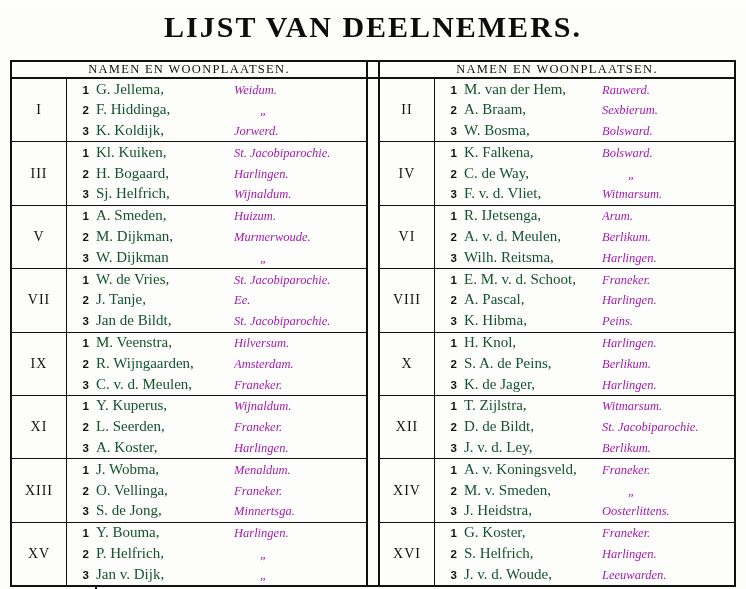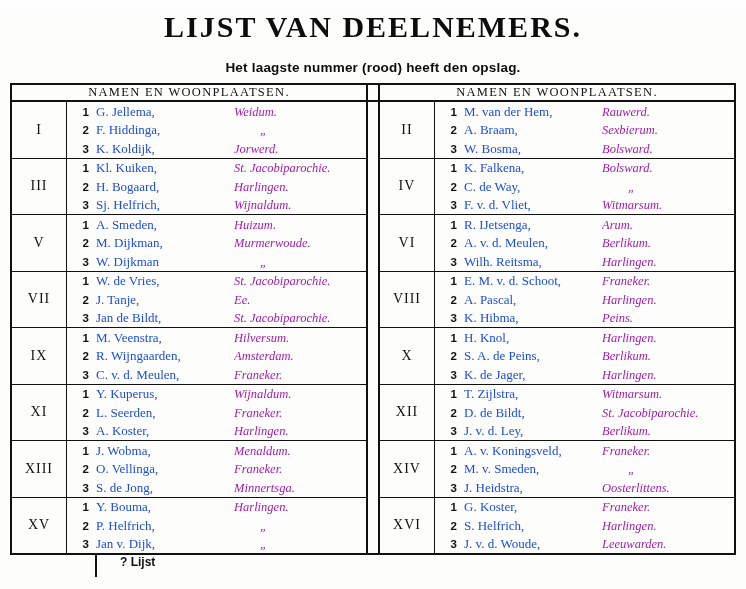--- a/index.html
+++ b/index.html
@@ -124,24 +124,24 @@
     flex: none;
     color: #111;
   }
   .num.red {
     color: #111;
   }
   .name {
     width: 138px;
     flex: none;
     font-family: "Liberation Serif", serif;
-    font-size: 13px;
+    font-size: 15px;
     white-space: nowrap;
     overflow: hidden;
-    color: #1d4ed8;
+    color: #14532d;
   }
   .place {
     flex: 1;
     font-family: "Liberation Serif", serif;
     font-style: italic;
     font-size: 12.5px;
     white-space: nowrap;
     overflow: hidden;
     color: #a21caf;
   }
@@ -175,21 +175,20 @@
     border-left: 2px solid #111;
     height: 22px;
   }
 </style>
 </head>
 <body>
 
 <div class="page">
 
   <div class="title">LIJST VAN DEELNEMERS.</div>
-  <div class="subtitle">Het laagste nummer (rood) heeft den opslag.</div>
 
   <div class="rule-top"></div>
 
   <div class="table-wrap">
     <table class="lijst">
       <tbody>
           <tr class="hdr-row">
         <th class="vline-outer vline-outer-r">NAMEN EN WOONPLAATSEN.</th>
         <th class="col-gap"></th>
         <th class="vline-outer vline-outer-r">NAMEN EN WOONPLAATSEN.</th>

